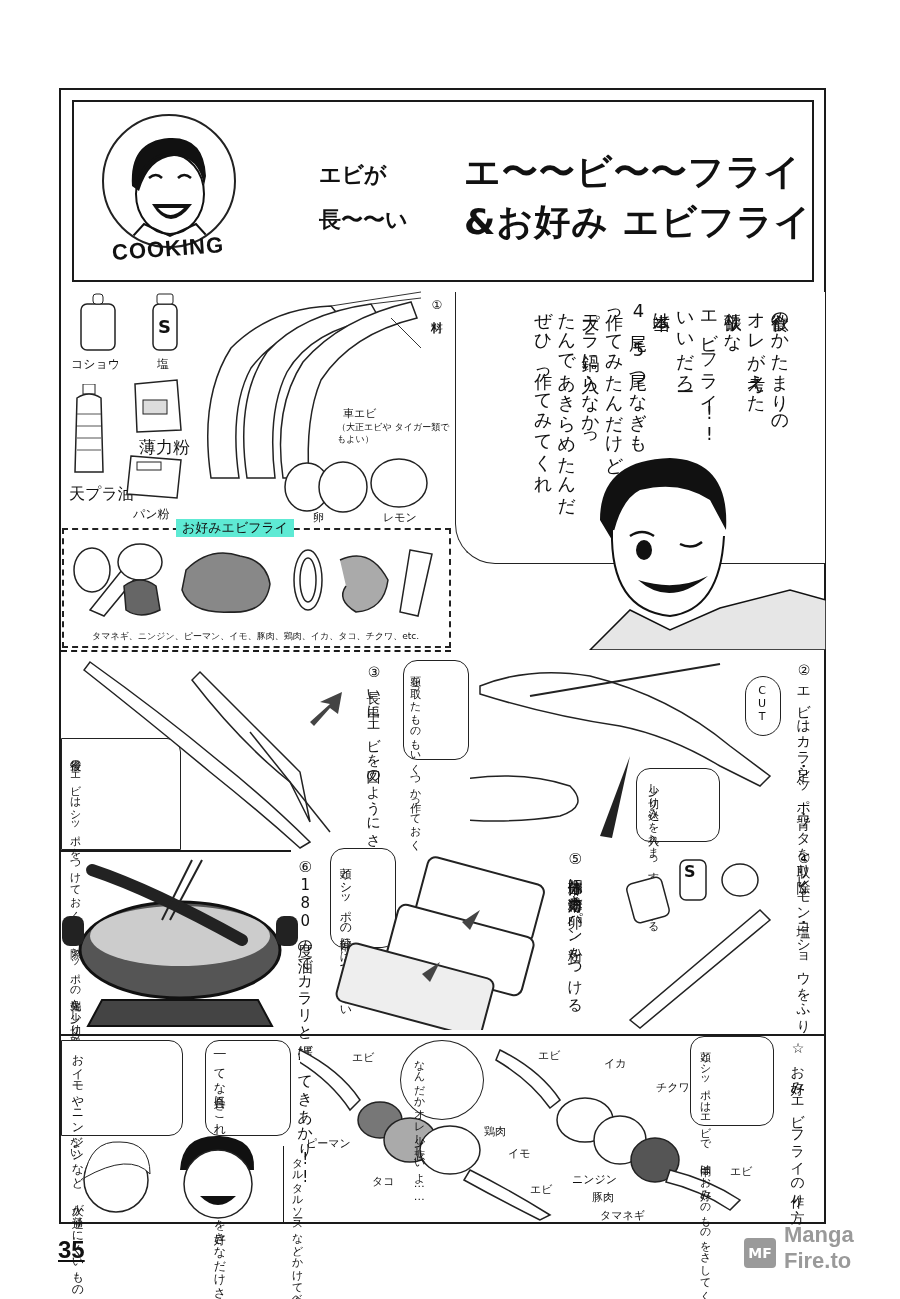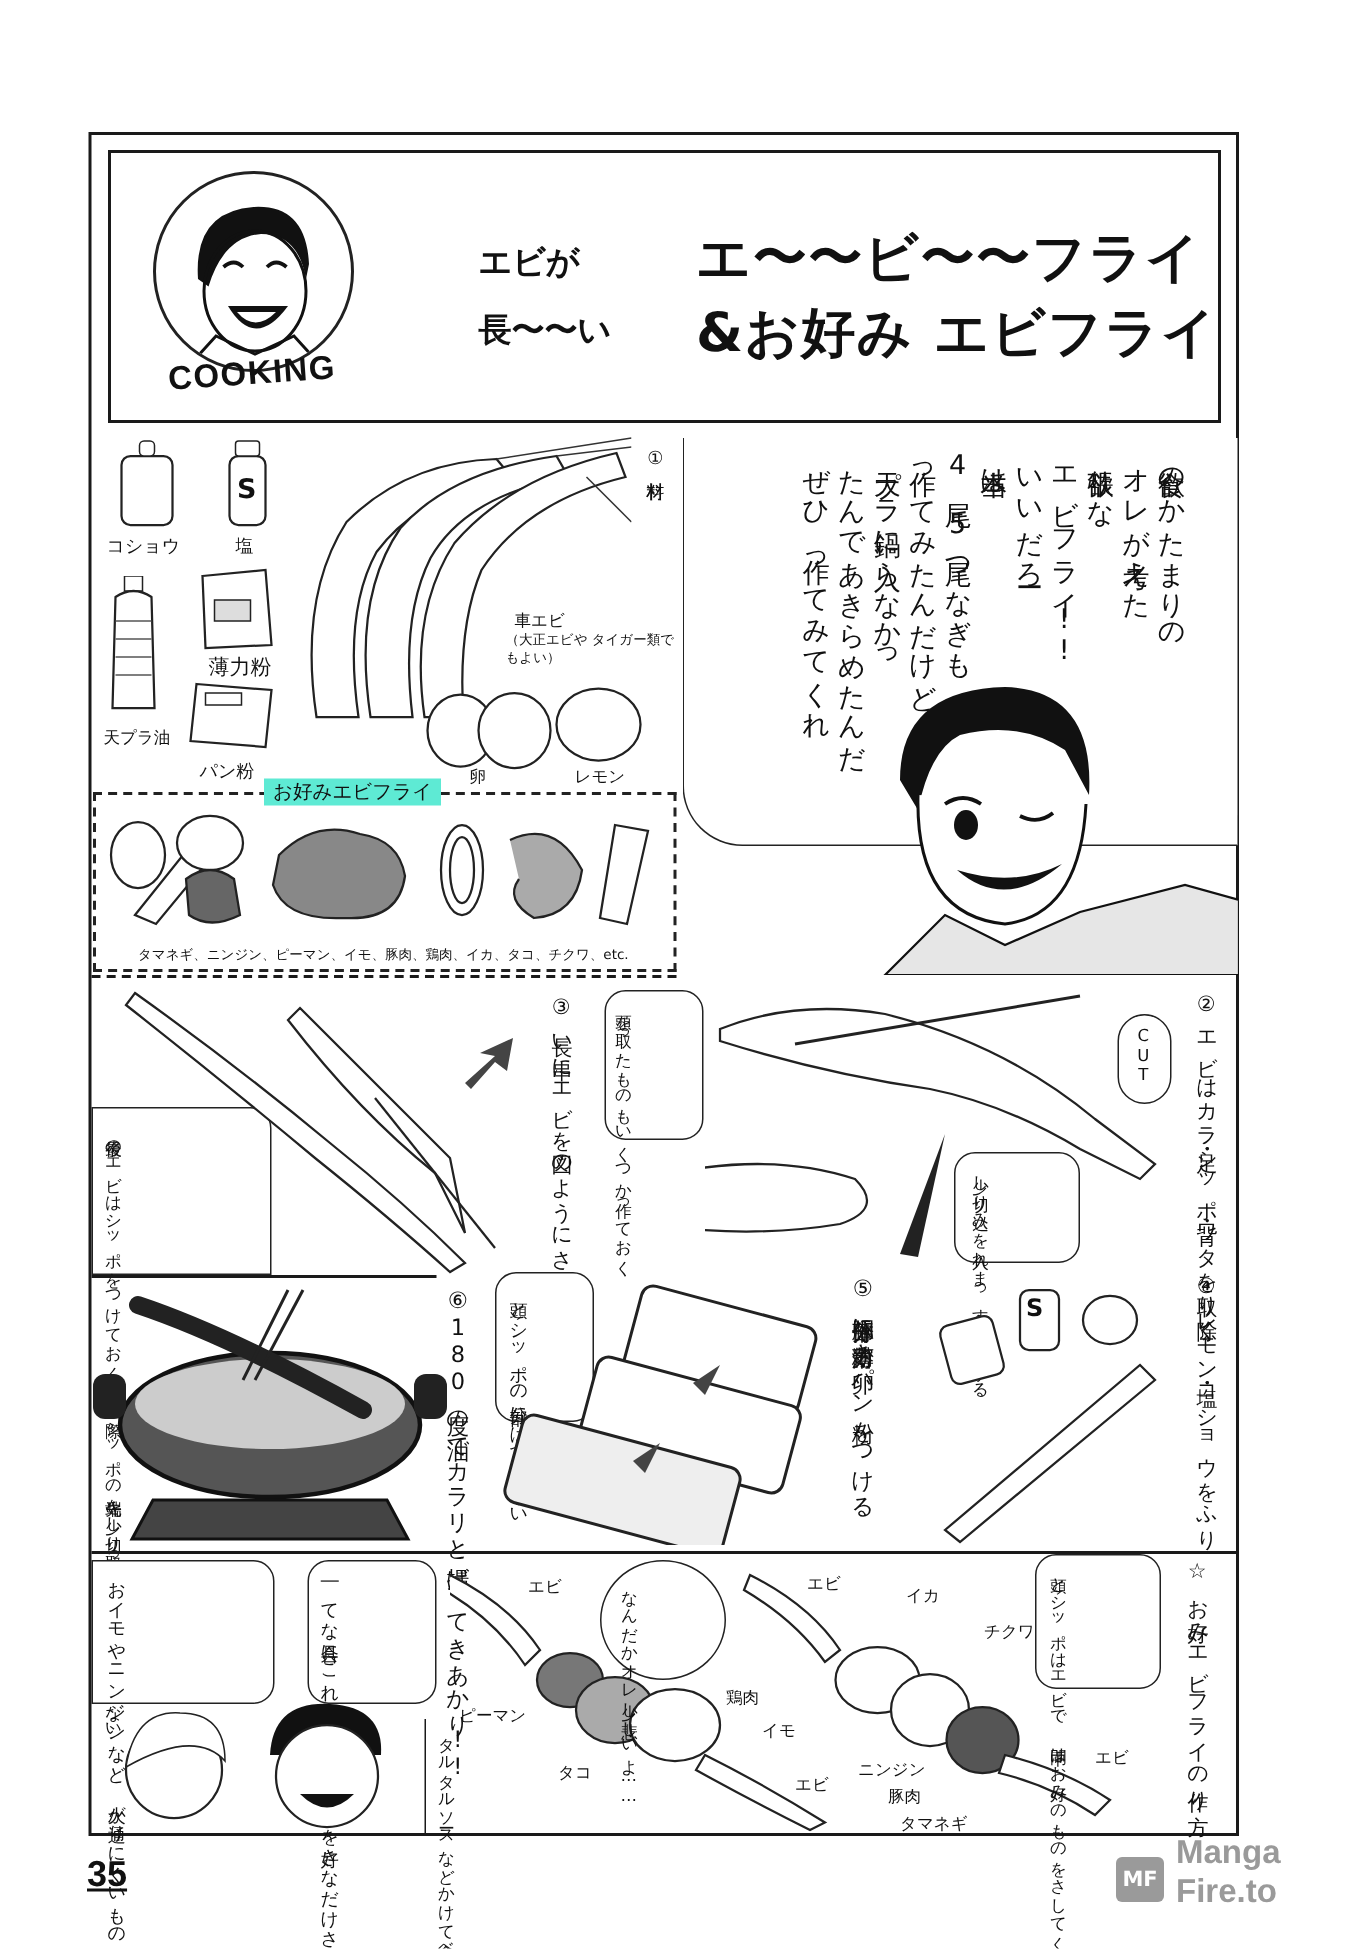--- a/index.html
+++ b/index.html
@@ -53,33 +53,33 @@
       <rect x="4" y="14" width="24" height="46" rx="6" fill="#fff" stroke="#222" stroke-width="1.5"></rect>
       <rect x="8" y="4" width="16" height="10" rx="2" fill="#fff" stroke="#222"></rect>
     </svg>
   <div class="abs" style="left:97px;top:32px;font-size:18px;font-weight:bold;">S</div>
   <div class="lbl" style="left:96px;top:72px;font-size:12px;">塩</div>
 
   <svg class="sketch" style="left:70px;top:90px" width="54" height="62">
       <path d="M4 10 L46 6 L50 56 L6 58 Z" fill="#fff" stroke="#222" stroke-width="1.5"></path>
       <rect x="12" y="26" width="24" height="14" fill="#ddd" stroke="#222"></rect>
     </svg>
-  <div class="lbl" style="left:78px;top:152px;font-size:14px;text-align:center;">薄力粉</div>
+  <div class="lbl" style="left:78px;top:152px;font-size:17px;text-align:center;">薄力粉</div>
 
   <svg class="sketch" style="left:8px;top:100px" width="40" height="92">
       <rect x="14" y="0" width="12" height="10" fill="#fff" stroke="#222"></rect>
       <path d="M8 14 Q20 6 32 14 L34 88 L6 88 Z" fill="#fff" stroke="#222" stroke-width="1.5"></path>
       <g stroke="#555">
         <line x1="8" y1="30" x2="32" y2="30"></line>
         <line x1="8" y1="42" x2="32" y2="42"></line>
         <line x1="8" y1="54" x2="32" y2="54"></line>
         <line x1="8" y1="66" x2="32" y2="66"></line>
       </g>
     </svg>
-  <div class="lbl" style="left:8px;top:200px;font-size:11px;">天プラ油</div>
+  <div class="lbl" style="left:8px;top:200px;font-size:16px;">天プラ油</div>
 
   <svg class="sketch" style="left:64px;top:168px" width="60" height="50">
       <path d="M6 4 L56 8 L52 46 L2 42 Z" fill="#fff" stroke="#222" stroke-width="1.5"></path>
       <rect x="12" y="10" width="24" height="8" fill="#fff" stroke="#222"></rect>
     </svg>
   <div class="lbl" style="left:72px;top:222px;font-size:12px;">パン粉</div>
 
   <svg class="sketch" style="left:130px;top:4px" width="230" height="200">
     <g fill="#fff" stroke="#222" stroke-width="1.5">
       <path d="M20 190 Q8 110 40 60 Q80 20 140 18 L150 30 Q90 40 60 80 Q38 120 48 190 Z"></path>

